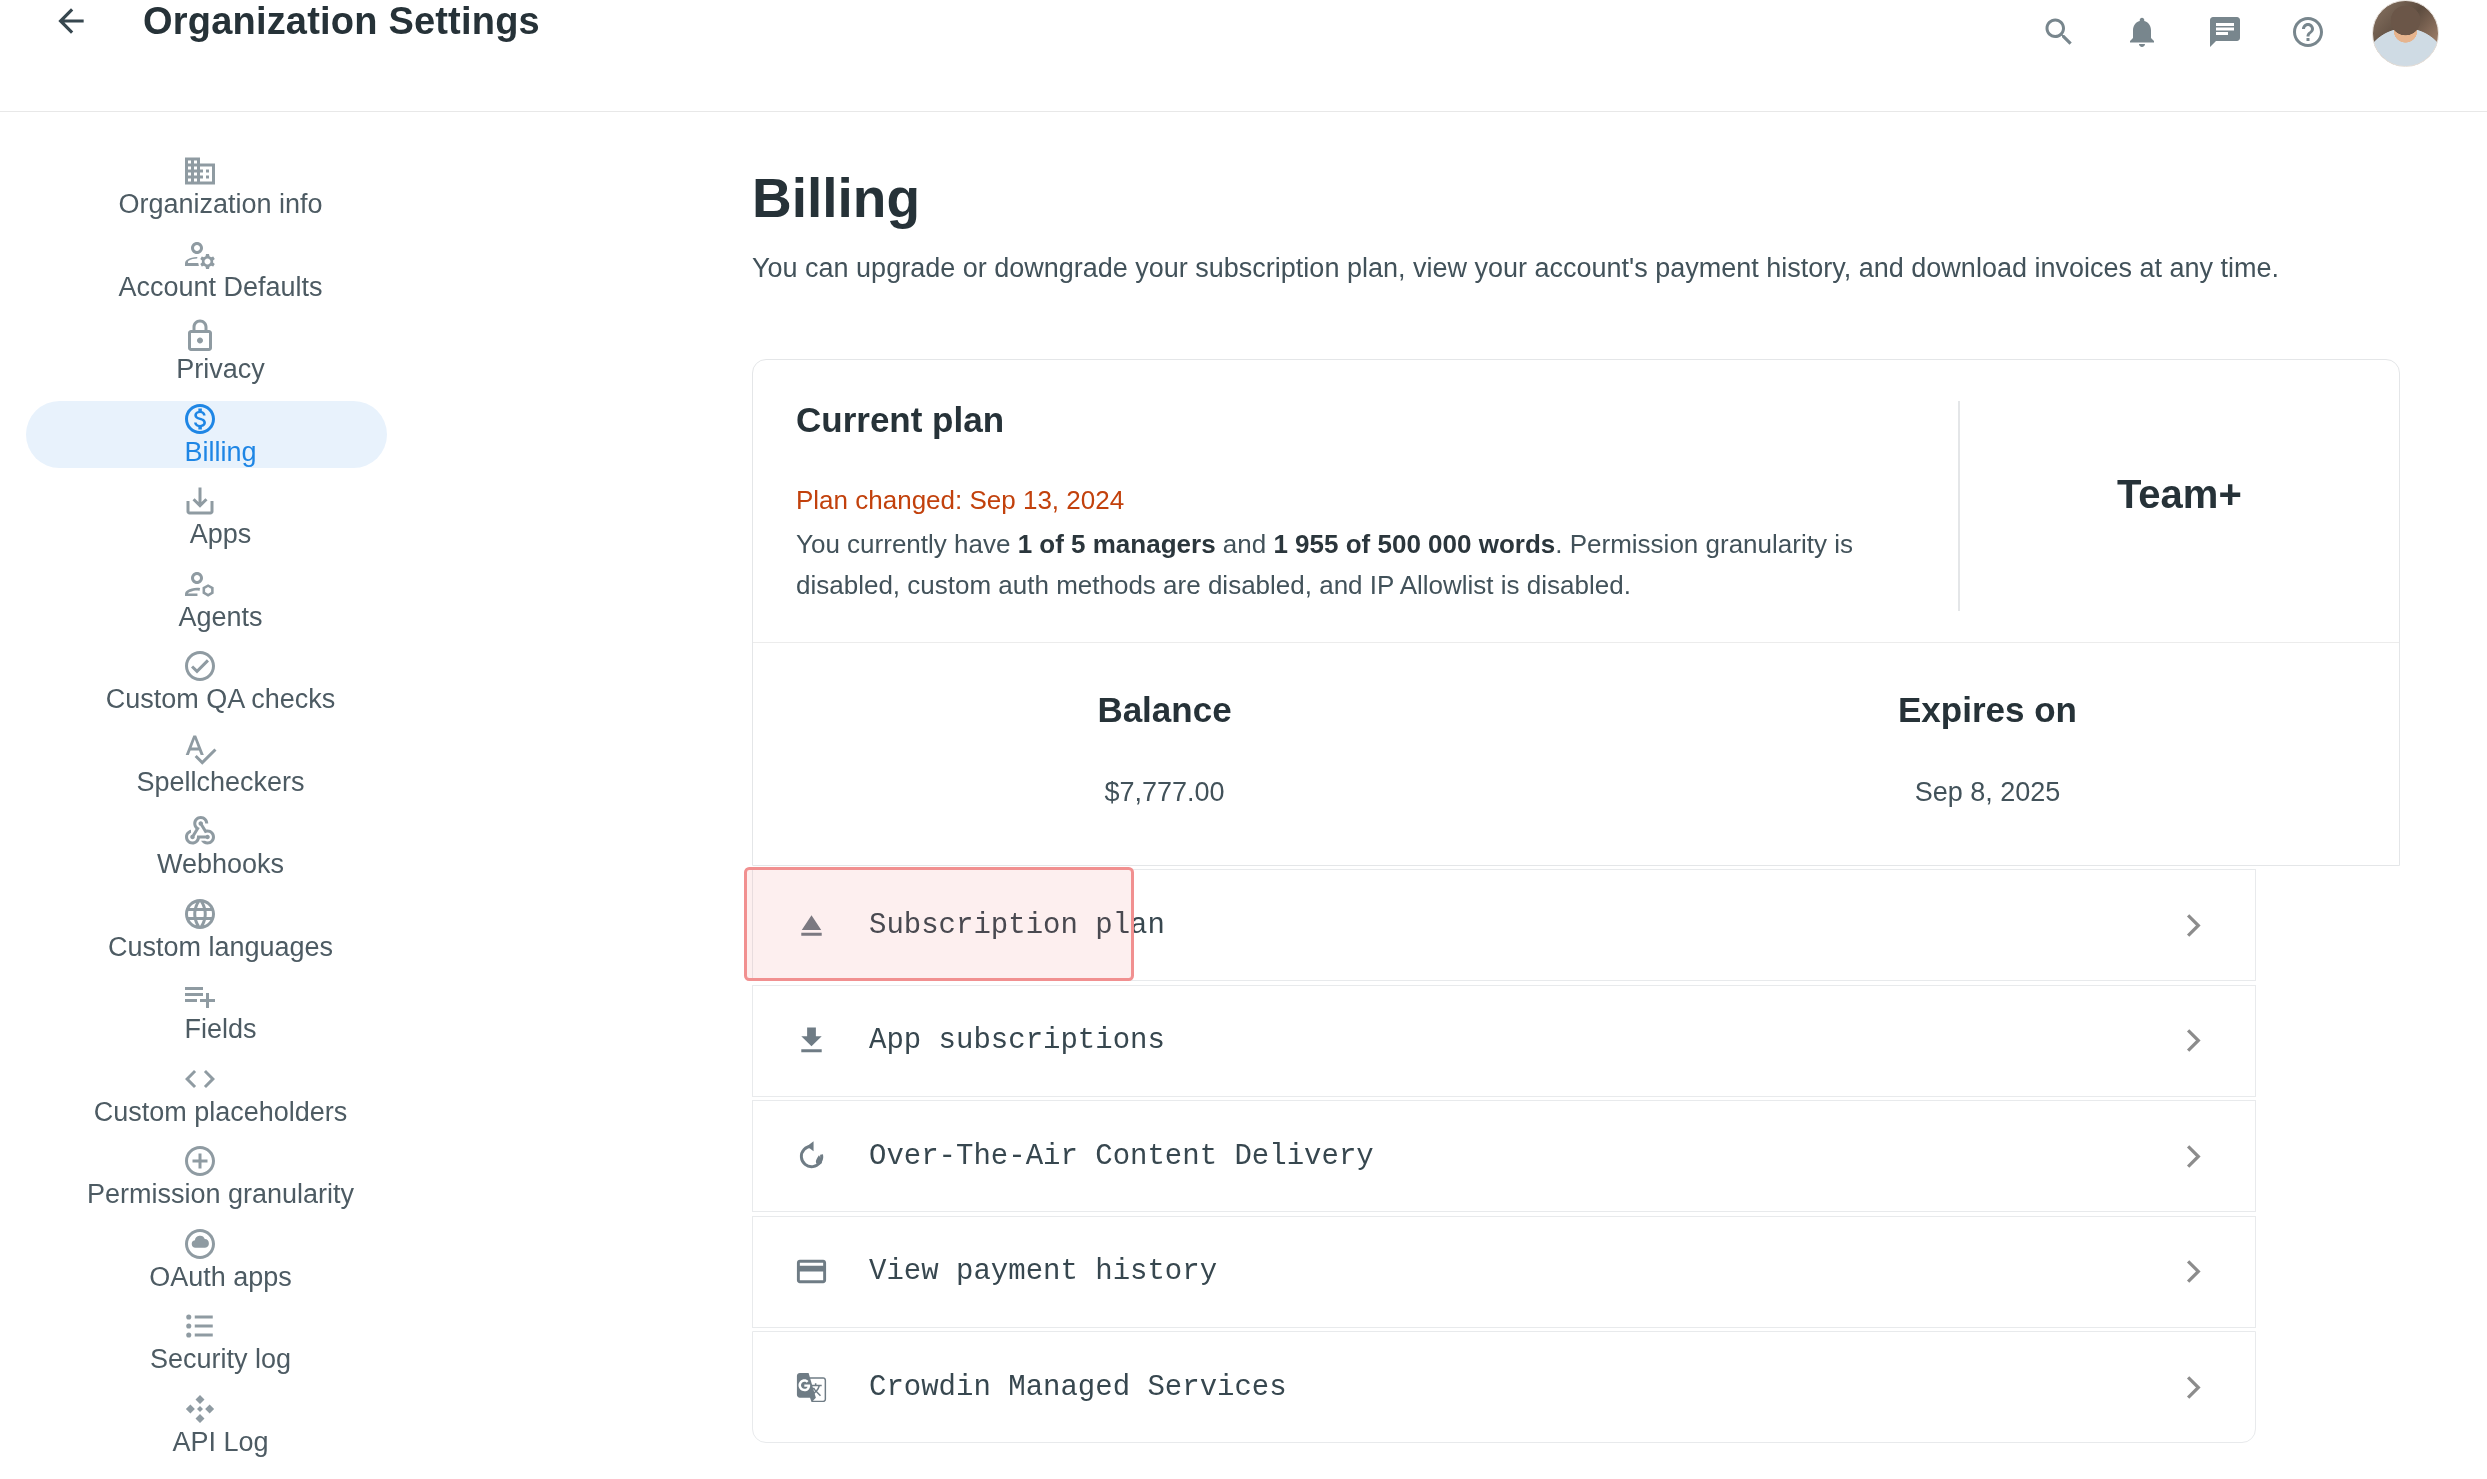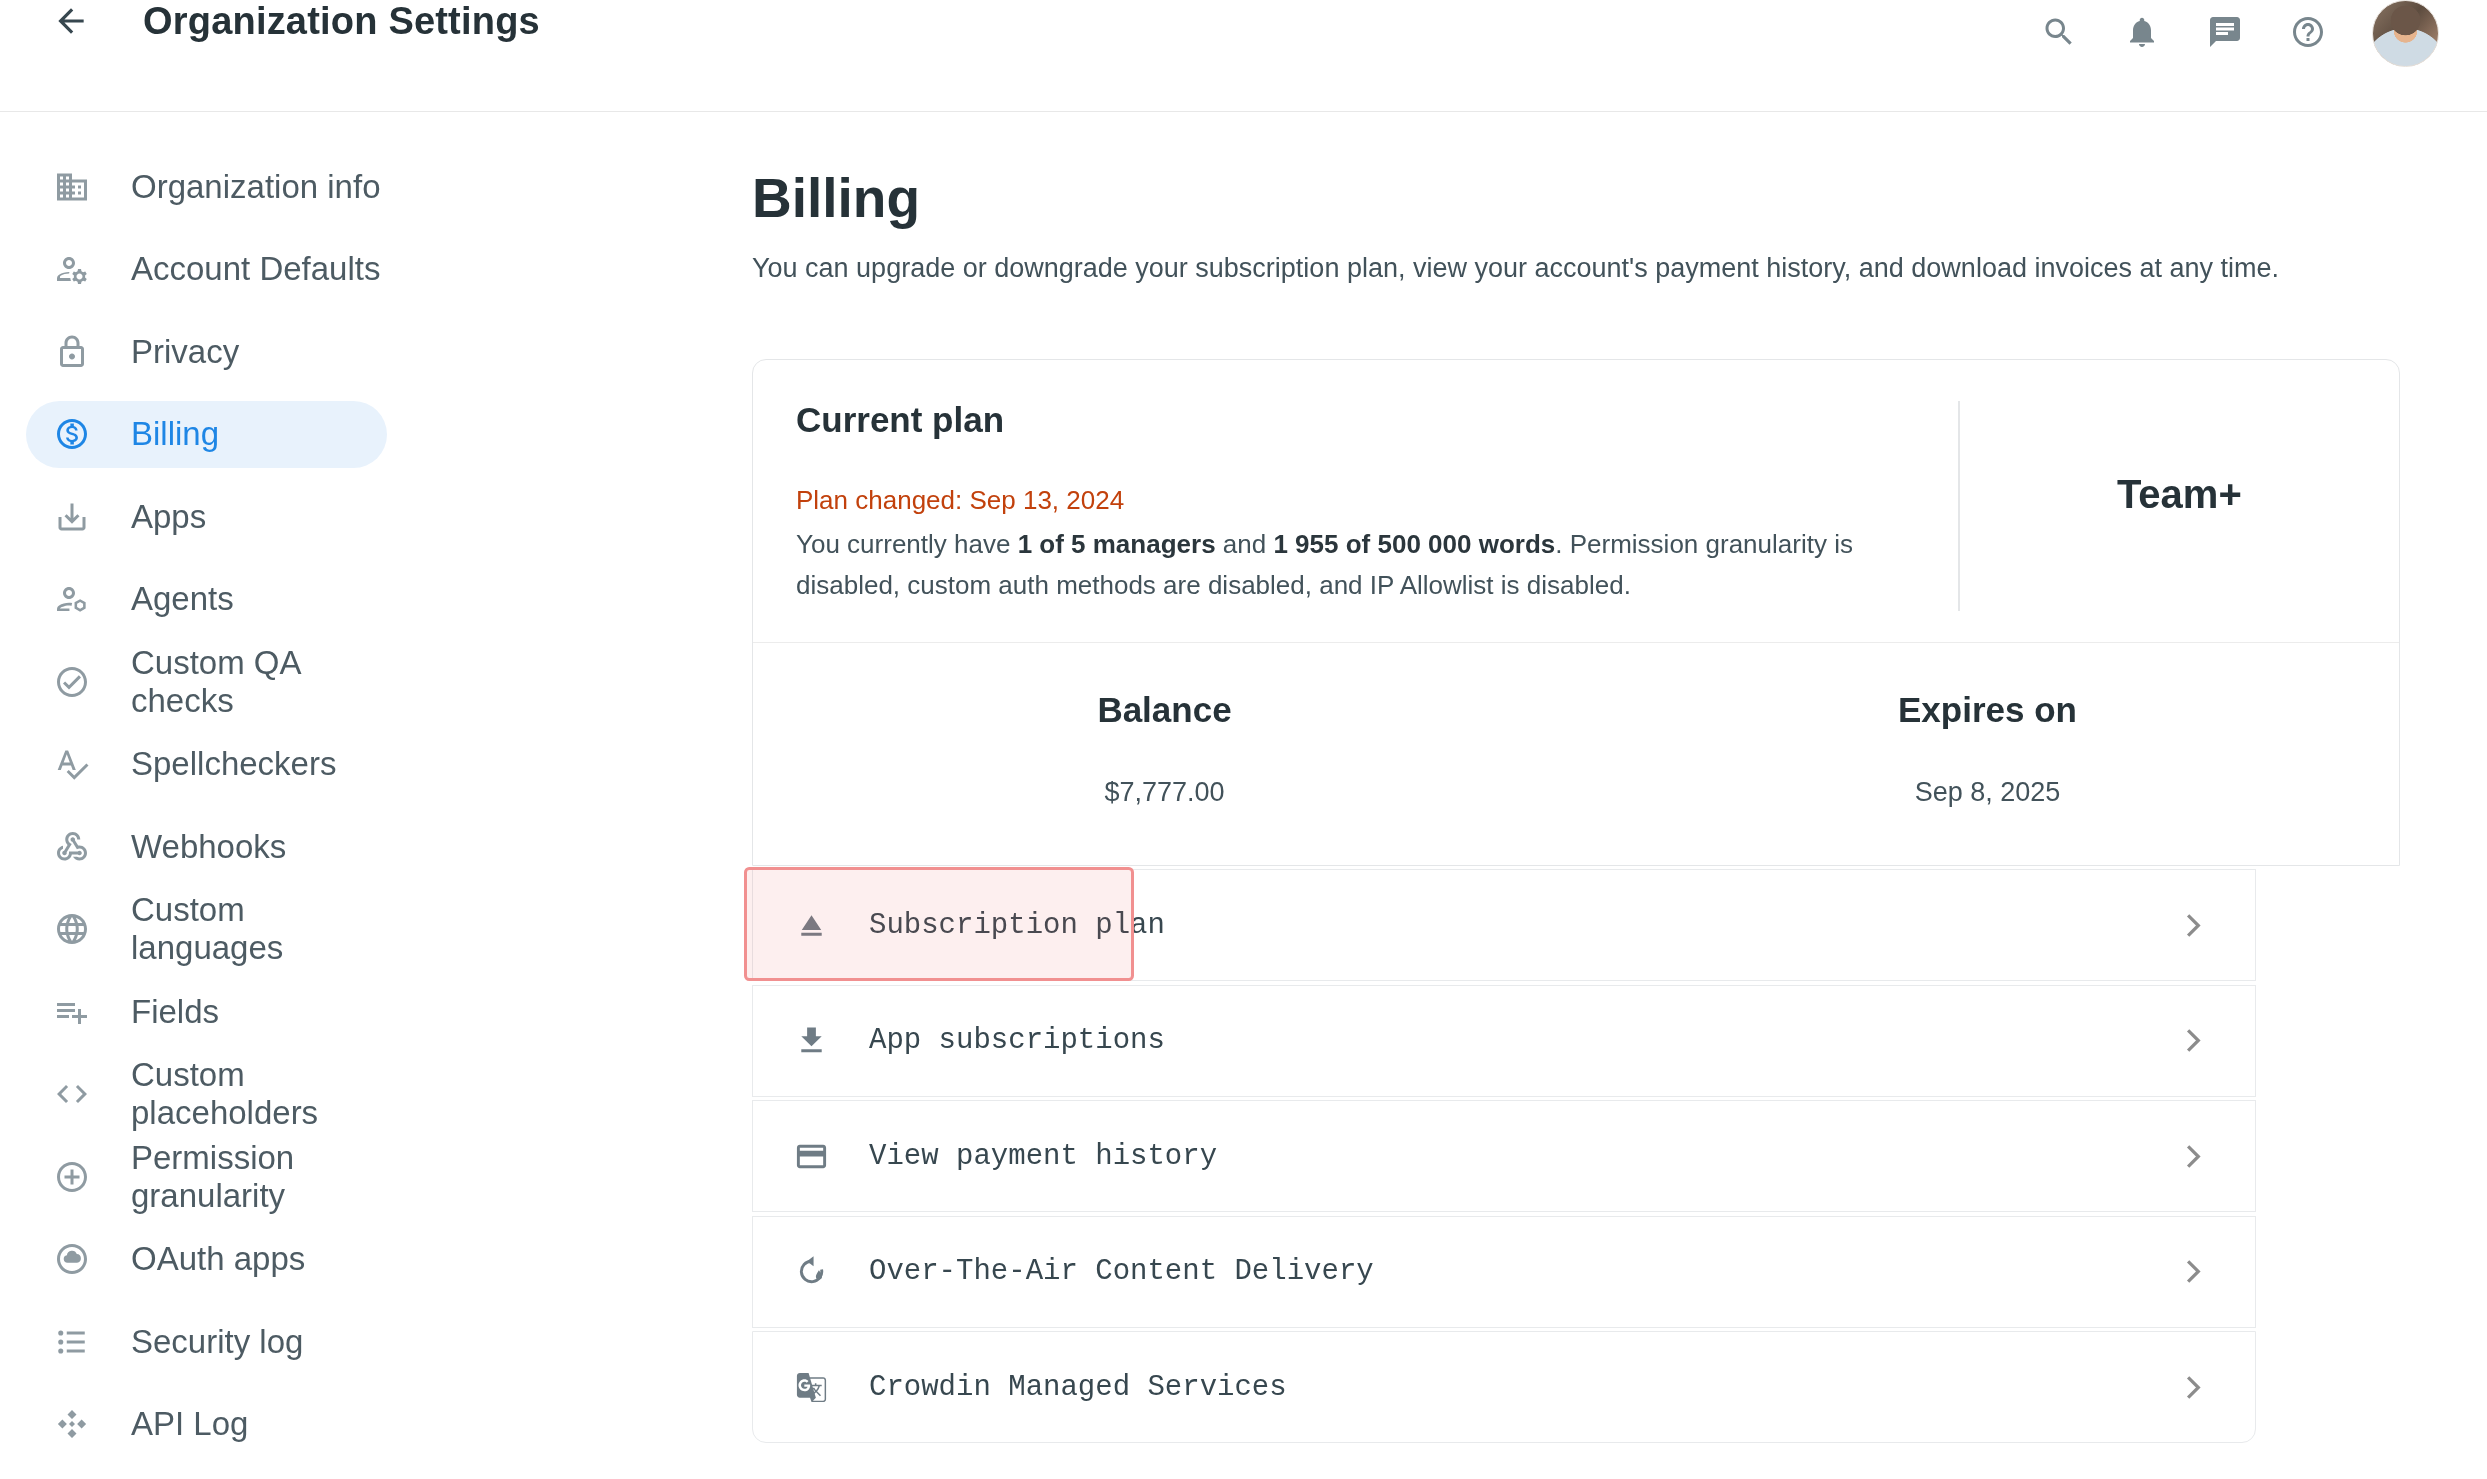--- a/index.html
+++ b/index.html
@@ -41,21 +41,21 @@
       radial-gradient(circle at 50% 108%, #cfdbe4 0 55%, rgba(0,0,0,0) 56%),
       linear-gradient(130deg, #8a7564 0%, #5d4c3f 45%, #b9937a 100%);
   }
   
   .layout { display:flex; align-items:flex-start; }
   
   .sidebar { width:415px; flex:none; padding-top:41px; }
   .side-item {
     height:67px; margin:0 28px 15.5px 26px; padding-left:28px;
     display:flex; align-items:center; border-radius:38px;
-    color:#4d5b63; font-size:33px; cursor:pointer; text-decoration:none;
+    color:#4d5b63; font-size:27px; cursor:pointer; text-decoration:none;flex-direction:column;
   }
   .side-item .s-icon { width:36px; height:36px; color:#8f9ba2; flex:none; margin-right:41px; }
   .side-item .s-icon svg { width:36px; height:36px; }
   .side-item.active { background:#e8f2fc; color:#1e86e5; font-weight:500; }
   .side-item.active .s-icon { color:#1e86e5; }
   
   .main { flex:1; padding-left:337px; }
   .page-heading { font-size:55px; line-height:62px; font-weight:700; color:#263238; margin:55px 0 0 0; }
   .page-desc { font-size:27px; line-height:33px; color:#42525a; margin:22.5px 0 0 0; }
   
@@ -283,41 +283,41 @@
       <div class="action-row">
         <span class="r-icon"><svg viewBox="0 0 24 24" fill="currentColor">
               <path d="M19 9h-4V3H9v6H5l7 7 7-7zM5 18v2h14v-2H5z"></path>
             </svg></span>
         <span class="r-label">App subscriptions</span>
         <span class="chevron"><svg viewBox="0 0 24 24">
               <path d="M9 5l7 7-7 7" fill="none" stroke="currentColor" stroke-width="2.2"></path>
             </svg></span>
       </div>
       <div class="action-row">
-        <span class="r-icon"><svg viewBox="0 0 24 24" fill="currentColor">
-              <path d="M20 4H4c-1.11 0-1.99.89-1.99 2L2 18c0 1.11.89 2 2 2h16c1.11 0 2-.89 2-2V6c0-1.11-.89-2-2-2zm0 14H4v-6h16v6zm0-10H4V6h16v2z"></path>
-            </svg></span>
-        <span class="r-label">View payment history</span>
-        <span class="chevron"><svg viewBox="0 0 24 24">
-              <path d="M9 5l7 7-7 7" fill="none" stroke="currentColor" stroke-width="2.2"></path>
-            </svg></span>
-      </div>
-      <div class="action-row">
         <span class="r-icon"><svg viewBox="0 0 24 24">
               <path d="M12 5a7 7 0 1 0 6.9 5.6" fill="none" stroke="currentColor" stroke-width="2"></path>
               <path d="M13.4 1.6L8.9 5l4.5 3.4z" fill="currentColor"></path>
               <path d="M17.1 11.2c1.1 1.8 2.1 3.1 2.1 4.3a2.1 2.1 0 1 1-4.2 0c0-1.2 1-2.5 2.1-4.3z" fill="currentColor"></path>
             </svg></span>
         <span class="r-label">Over-The-Air Content Delivery</span>
         <span class="chevron"><svg viewBox="0 0 24 24">
               <path d="M9 5l7 7-7 7" fill="none" stroke="currentColor" stroke-width="2.2"></path>
             </svg></span>
       </div>
       <div class="action-row">
         <span class="r-icon"><svg viewBox="0 0 24 24" fill="currentColor">
+              <path d="M20 4H4c-1.11 0-1.99.89-1.99 2L2 18c0 1.11.89 2 2 2h16c1.11 0 2-.89 2-2V6c0-1.11-.89-2-2-2zm0 14H4v-6h16v6zm0-10H4V6h16v2z"></path>
+            </svg></span>
+        <span class="r-label">View payment history</span>
+        <span class="chevron"><svg viewBox="0 0 24 24">
+              <path d="M9 5l7 7-7 7" fill="none" stroke="currentColor" stroke-width="2.2"></path>
+            </svg></span>
+      </div>
+      <div class="action-row">
+        <span class="r-icon"><svg viewBox="0 0 24 24" fill="currentColor">
               <path d="M20 5h-9.12L10 2H4c-1.1 0-2 .9-2 2v13c0 1.1.9 2 2 2h7l1 3h8c1.1 0 2-.9 2-2V7c0-1.1-.9-2-2-2zM7.17 14.59c-2.25 0-4.09-1.83-4.09-4.09s1.83-4.09 4.09-4.09c1.04 0 1.99.37 2.74 1.07l.07.06-1.23 1.18-.06-.05c-.29-.27-.78-.59-1.52-.59-1.31 0-2.38 1.09-2.38 2.42s1.07 2.42 2.38 2.42c1.37 0 1.96-.87 2.12-1.46H7.08v-1.56h3.94l.01.07c.04.21.05.4.05.61 0 2.35-1.61 4.01-3.91 4.01zm6.03-1.71c.33.6.74 1.18 1.19 1.7l-.54.53-.65-2.23zm.77-.76h-.99l-.31-1.04h3.99s-.34 1.31-1.56 2.74c-.52-.62-.89-1.23-1.13-1.7zM21 20c0 .55-.45 1-1 1h-7l2-2-.81-2.77.92-.92L17.79 18l.73-.73-2.71-2.68c.9-1.03 1.6-2.25 1.92-3.51H19v-1.04h-3.64V9h-1.04v1.04h-1.96l-1.18-4.04H20c.55 0 1 .45 1 1v13z"></path>
             </svg></span>
         <span class="r-label">Crowdin Managed Services</span>
         <span class="chevron"><svg viewBox="0 0 24 24">
               <path d="M9 5l7 7-7 7" fill="none" stroke="currentColor" stroke-width="2.2"></path>
             </svg></span>
       </div>
     </section>
   </main>
 </div>

